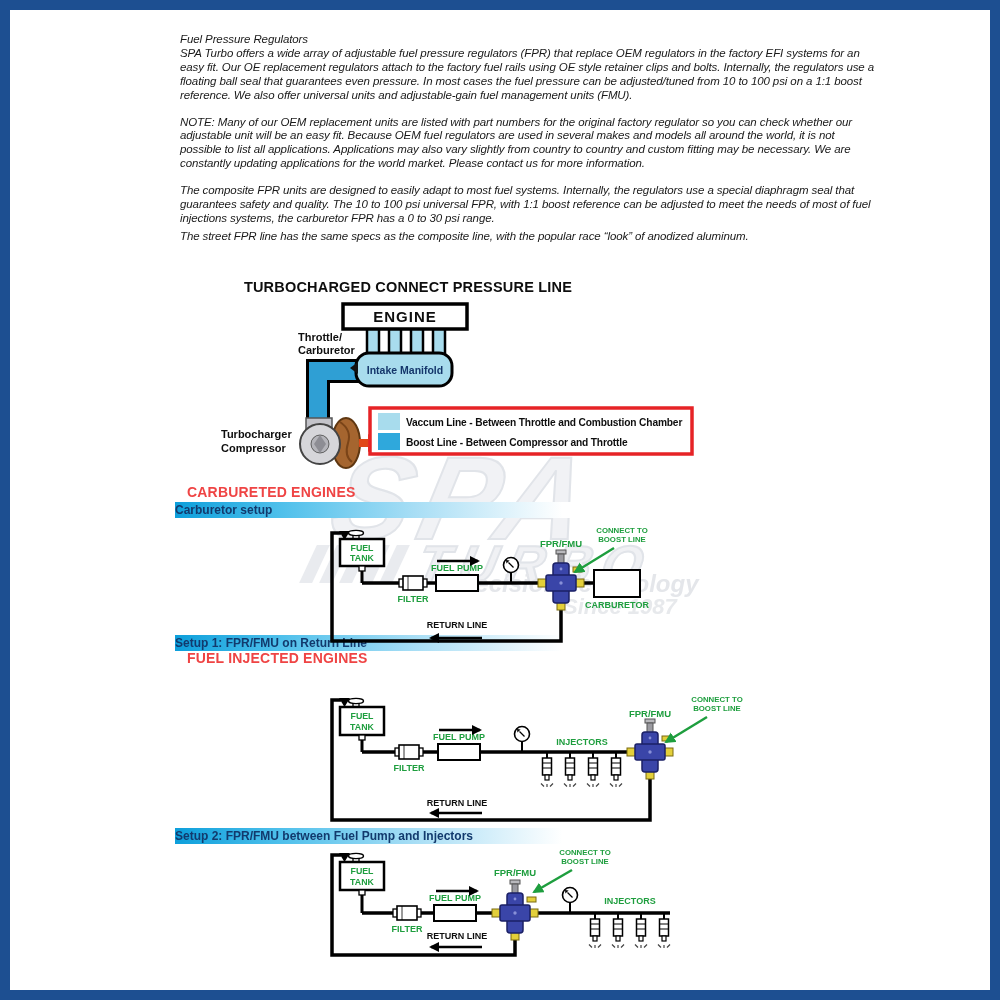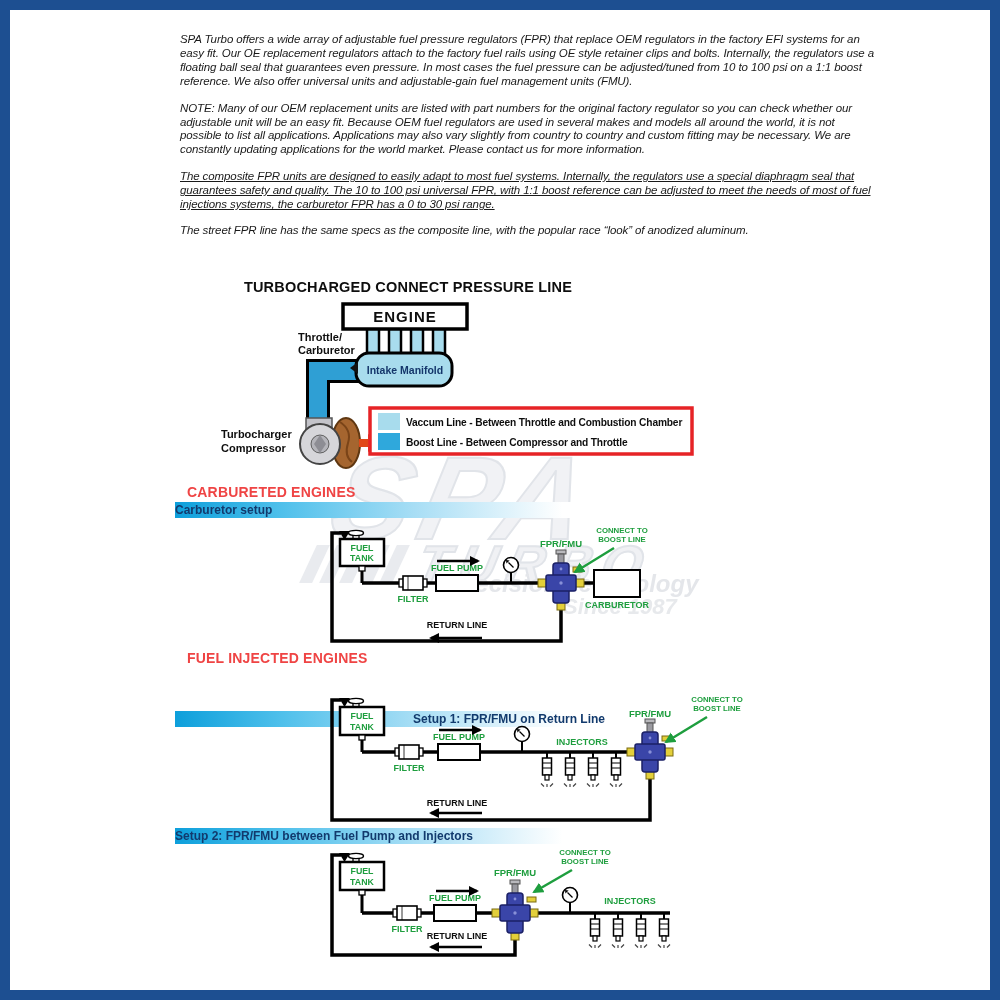--- a/index.html
+++ b/index.html
@@ -3,21 +3,21 @@
 <meta charset="utf-8">
 <style>
   html,body{margin:0;padding:0;background:#888;}
   .page{position:relative;width:1000px;height:1000px;background:#fff;
         border:10px solid #1d4f91;box-sizing:border-box;overflow:hidden;
         font-family:"Liberation Sans",sans-serif;}
   
   .intro{position:absolute;left:170px;top:23px;width:696px;z-index:4;
          font-style:italic;font-size:11.5px;line-height:1.21;color:#191919;letter-spacing:-0.1px;}
   .intro p{margin:0 0 13px 0;}
-  .intro p.tight{margin-bottom:12px;text-decoration:underline;}
+  .intro p.tight{margin-bottom:4px;}
   .intro .ititle{margin:0;}
   
   .d1title{position:absolute;left:198px;top:269px;width:400px;z-index:4;text-align:center;
            font-weight:bold;font-size:14.5px;color:#0e0e0e;letter-spacing:0.2px;}
   
   .sechead{position:absolute;left:177px;z-index:4;font-weight:bold;font-size:14px;color:#ef4444;letter-spacing:0.2px;}
   
   .bar{position:absolute;left:165px;width:668px;height:16px;z-index:2;
        background:linear-gradient(90deg,#0d9fdb 0%,#4fc0eb 16%,#a8def5 36%,#ffffff 58%,#ffffff 100%);}
   .bar span{display:block;line-height:16px;font-weight:bold;font-size:12px;color:#123a6d;}
@@ -53,34 +53,35 @@
         <i></i>
         <i></i>
         <i></i>
       </span>
     <span class="wm-turbo">TURBO</span>
   </div>
   <div class="wm wm-prec" style="position:absolute;">Precision Technology</div>
   <div class="wm wm-since" style="position:absolute;">Since 1987</div>
 
   <div class="intro">
+    <p class="ititle">Fuel Pressure Regulators</p>
     <p>SPA Turbo offers a wide array of adjustable fuel pressure regulators (FPR) that replace OEM regulators in the factory EFI systems for an easy fit. Our OE replacement regulators attach to the factory fuel rails using OE style retainer clips and bolts. Internally, the regulators use a floating ball seal that guarantees even pressure. In most cases the fuel pressure can be adjusted/tuned from 10 to 100 psi on a 1:1 boost reference. We also offer universal units and adjustable-gain fuel management units (FMU).</p>
     <p>NOTE: Many of our OEM replacement units are listed with part numbers for the original factory regulator so you can check whether our adjustable unit will be an easy fit. Because OEM fuel regulators are used in several makes and models all around the world, it is not possible to list all applications. Applications may also vary slightly from country to country and custom fitting may be necessary. We are constantly updating applications for the world market. Please contact us for more information.</p>
     <p class="tight">The composite FPR units are designed to easily adapt to most fuel systems. Internally, the regulators use a special diaphragm seal that guarantees safety and quality. The 10 to 100 psi universal FPR, with 1:1 boost reference can be adjusted to meet the needs of most of fuel injections systems, the carburetor FPR has a 0 to 30 psi range.</p>
     <p>The street FPR line has the same specs as the composite line, with the popular race “look” of anodized aluminum.</p>
   </div>
 
   <div class="d1title">TURBOCHARGED CONNECT PRESSURE LINE</div>
 
   <div class="sechead" style="top:474px;">CARBURETED ENGINES</div>
   <div class="bar" style="top:492px;">
     <span>Carburetor setup</span>
   </div>
   <div class="sechead" style="top:640px;">FUEL INJECTED ENGINES</div>
-  <div class="bar" style="top:701px;text-align:center;">
+  <div class="bar" style="top:625px;">
     <span>Setup 1: FPR/FMU on Return Line</span>
   </div>
   <div class="bar" style="top:818px;">
     <span>Setup 2: FPR/FMU between Fuel Pump and Injectors</span>
   </div>
 
   <svg class="overlay" width="1000" height="1000" viewBox="0 0 1000 1000">
     <defs>
       <marker id="ab" orient="auto" markerUnits="userSpaceOnUse" markerWidth="12" markerHeight="12" refX="8" refY="5">
         <path d="M0,0 L10,5 L0,10 Z" fill="#000"></path>

